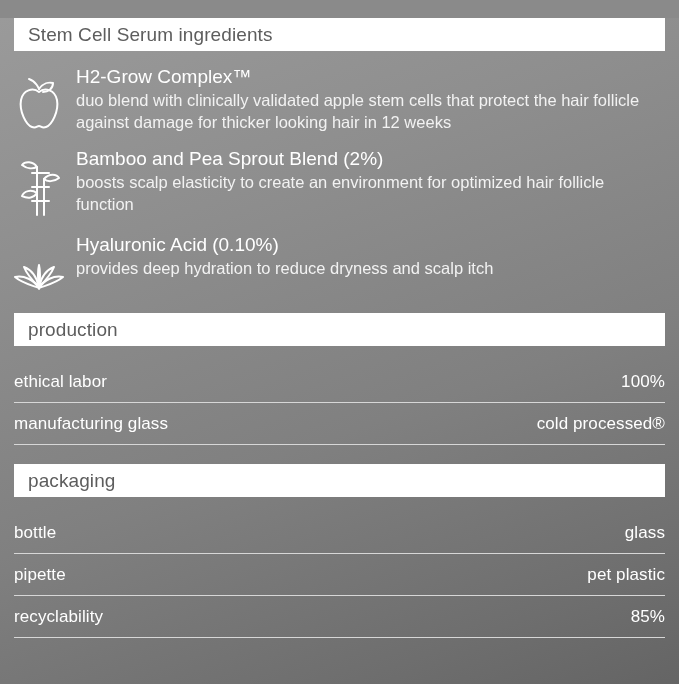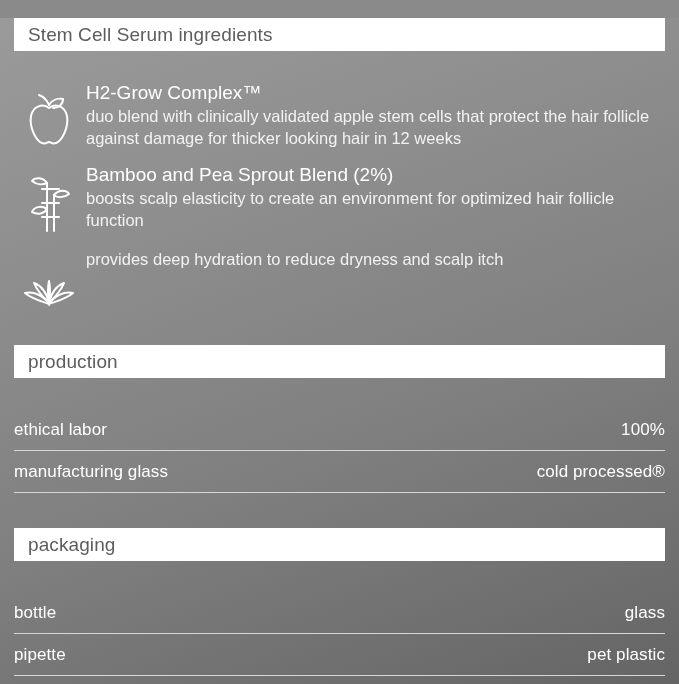--- a/index.html
+++ b/index.html
@@ -18,38 +18,38 @@
   .page {
     position: relative;
     width: 679px;
     height: 684px;
     background: linear-gradient(160deg, #9a9a9a 0%, #8e8e8e 28%, #808080 58%, #6e6e6e 85%, #636363 100%);
     box-sizing: border-box;
   }
   
   .bar {
     background: #ffffff;
-    margin: 16px 14px;
+    margin: 0 14px;
     height: 33px;
     display: flex;
     align-items: center;
     padding-left: 14px;
     box-sizing: border-box;
   }
   .bar-title {
     font-size: 19px;
     font-weight: 400;
     color: #5d5d5d;
     letter-spacing: 0.1px;
   }
   .bar.top { margin-top: 18px; }
 
   
   .ingredients {
-    padding: 14px 14px 6px 12px;
+    padding: 14px 14px 6px 2px;
   }
   .ingredient {
     display: flex;
     align-items: flex-start;
     margin-bottom: 14px;
   }
   .ing-icon {
     width: 74px;
     min-width: 74px;
     display: flex;
@@ -136,20 +136,21 @@
       <div class="ing-icon">
         <svg width="56" height="50" viewBox="0 0 56 50" fill="none" stroke="#ffffff" stroke-width="2" stroke-linecap="round" stroke-linejoin="round">
           <path d="M28 46 C27 38 26 30 28 22 C30 30 29 38 28 46 Z"></path>
           <path d="M28 44 C22 38 16 32 13 24 C21 27 26 35 28 44 Z"></path>
           <path d="M28 44 C34 38 40 32 43 24 C35 27 30 35 28 44 Z"></path>
           <path d="M28 45 C20 42 11 40 4 34 C13 32 23 37 28 45 Z"></path>
           <path d="M28 45 C36 42 45 40 52 34 C43 32 33 37 28 45 Z"></path>
         </svg>
       </div>
       <div class="ing-text">
+        <div class="ing-name">Hyaluronic Acid (0.10%)</div>
         <div class="ing-desc">provides deep hydration to reduce dryness and scalp itch</div>
       </div>
     </div>
 
   </div>
 
   <div class="bar">
     <span class="bar-title">production</span>
   </div>
 

